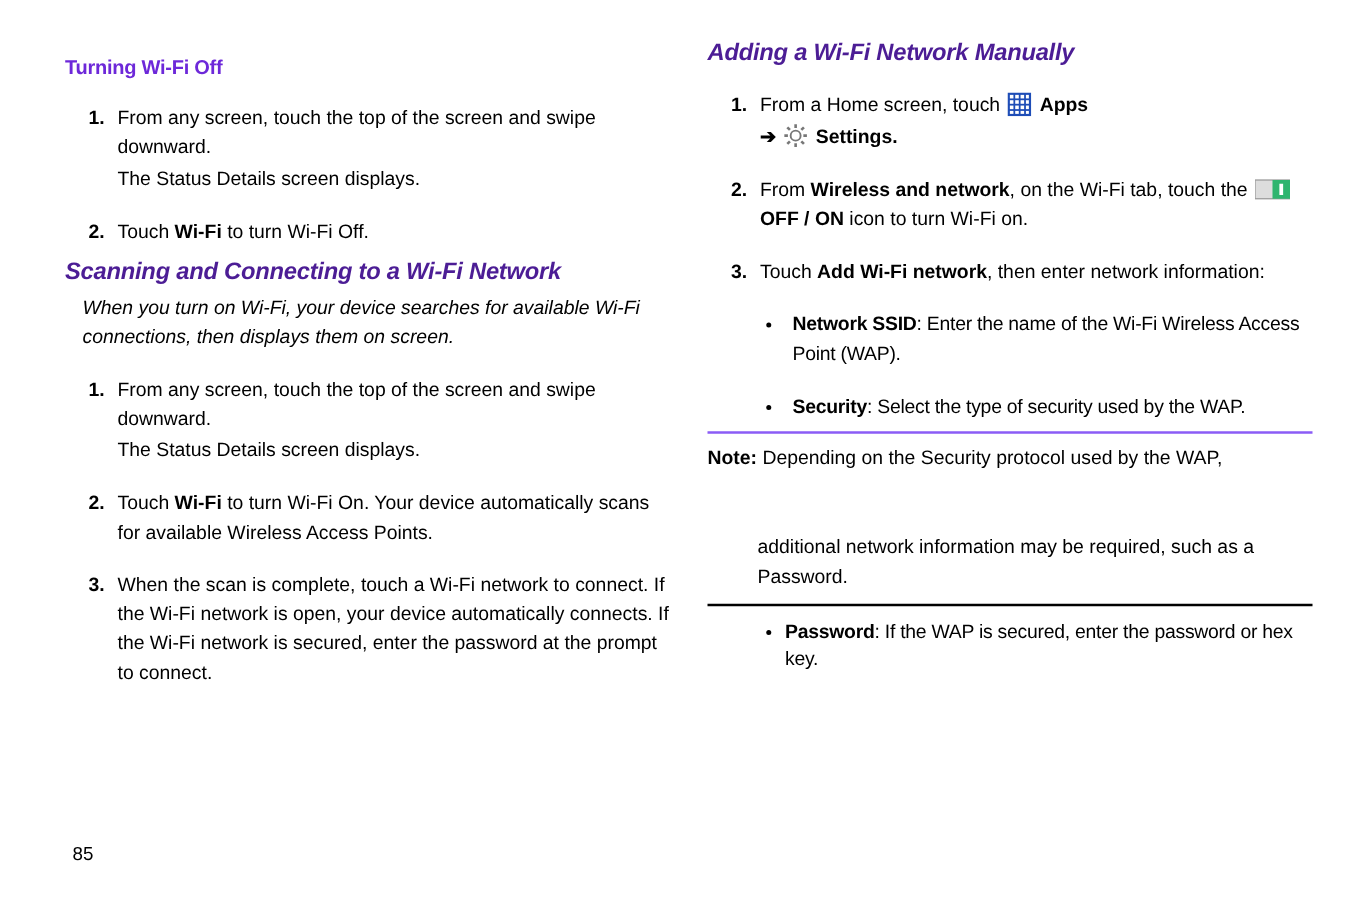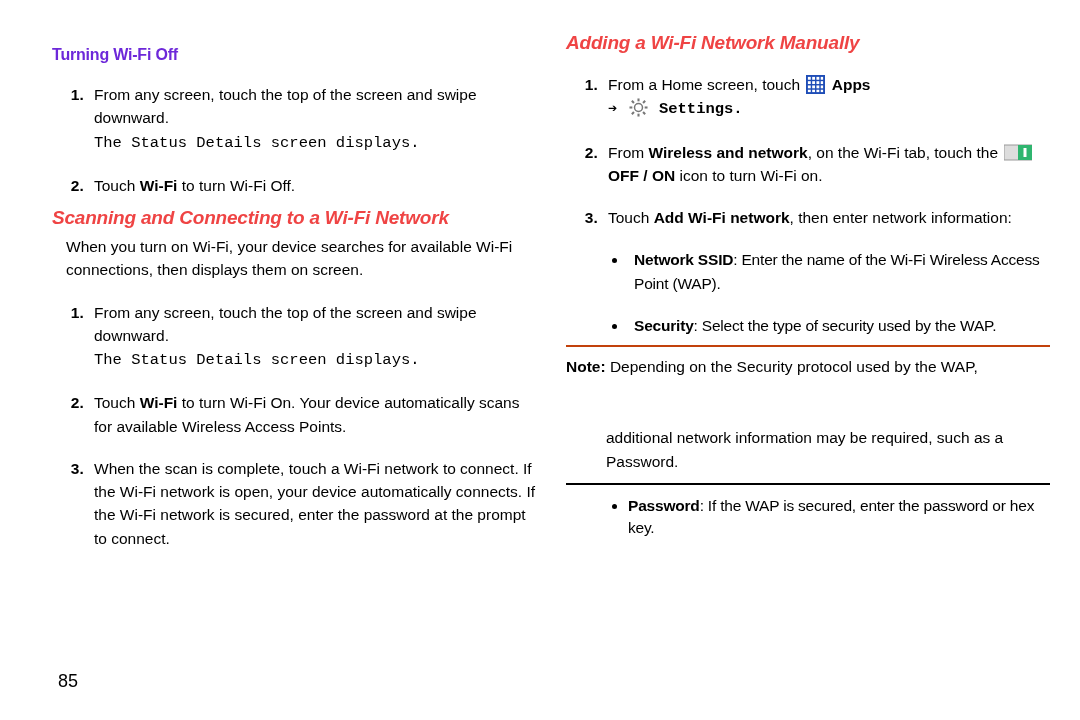--- a/index.html
+++ b/index.html
@@ -26,21 +26,21 @@
     min-width: 0;
   }
   .h-small {
     color: #6d28d9;
     font-weight: bold;
     font-size: 16px;
     margin: 14px 0 4px 0;
     letter-spacing: -0.2px;
   }
   .h-mid {
-    color: #ef4444;
+    color: #4c1d95;
     font-weight: bold;
     font-style: italic;
     font-size: 19px;
     margin: 10px 0 6px 0;
     letter-spacing: -0.2px;
   }
   ol.steps {
     margin: 2px 0 6px 0;
     padding-left: 36px;
   }
@@ -49,38 +49,38 @@
     margin-bottom: 4px;
     line-height: 1.5;
     margin-top: 19px;
   }
   ol.steps li::marker {
     font-weight: bold;
   }
   .subline {
     margin: 2px 0 6px 0;
     line-height: 1.5;
-    font-family: Liberation Mono, monospace;
   }
   .intro {
     margin: 2px 0 18px 14px;
     line-height: 1.5;
+    font-style: italic;
   }
   .bullets {
     list-style: disc;
     margin: 4px 0 4px 0;
     padding-left: 20px;
   }
   .bullets li {
     margin-bottom: 6px;
     line-height: 1.45;
     letter-spacing: -0.2px;
   }
   .note-block {
-    border-top: 2px solid #c2410c;
+    border-top: 2px solid #8b5cf6;
     border-bottom: 2px solid #000;
     padding: 8px 0 10px 0;
     margin: 8px 0 10px 0;
     line-height: 1.5;
   }
   .note-block .note-label {
     font-weight: bold;
   }
   .note-body {
     padding-left: 40px;
@@ -90,21 +90,21 @@
     display: inline-block;
     vertical-align: -4px;
     width: 19px;
     height: 19px;
     margin: 0 2px;
   }
   .page-num {
     position: absolute;
     left: 58px;
     bottom: 28px;
-    font-size: 18px;
+    font-size: 15px;
   }
   b { font-weight: bold; }
   .cond { font-stretch: condensed; }
 </style>
 </head>
 <body>
 
 <div class="page">
 
   <div class="col">

